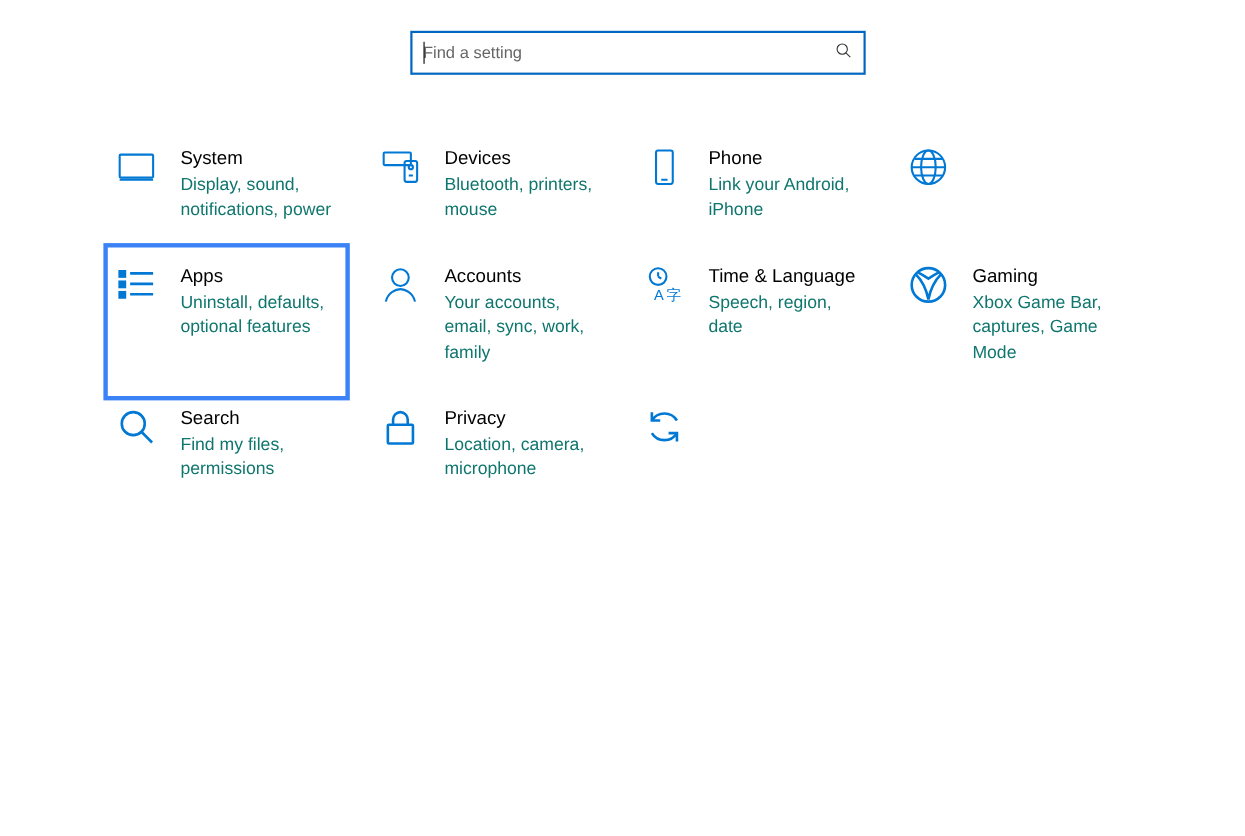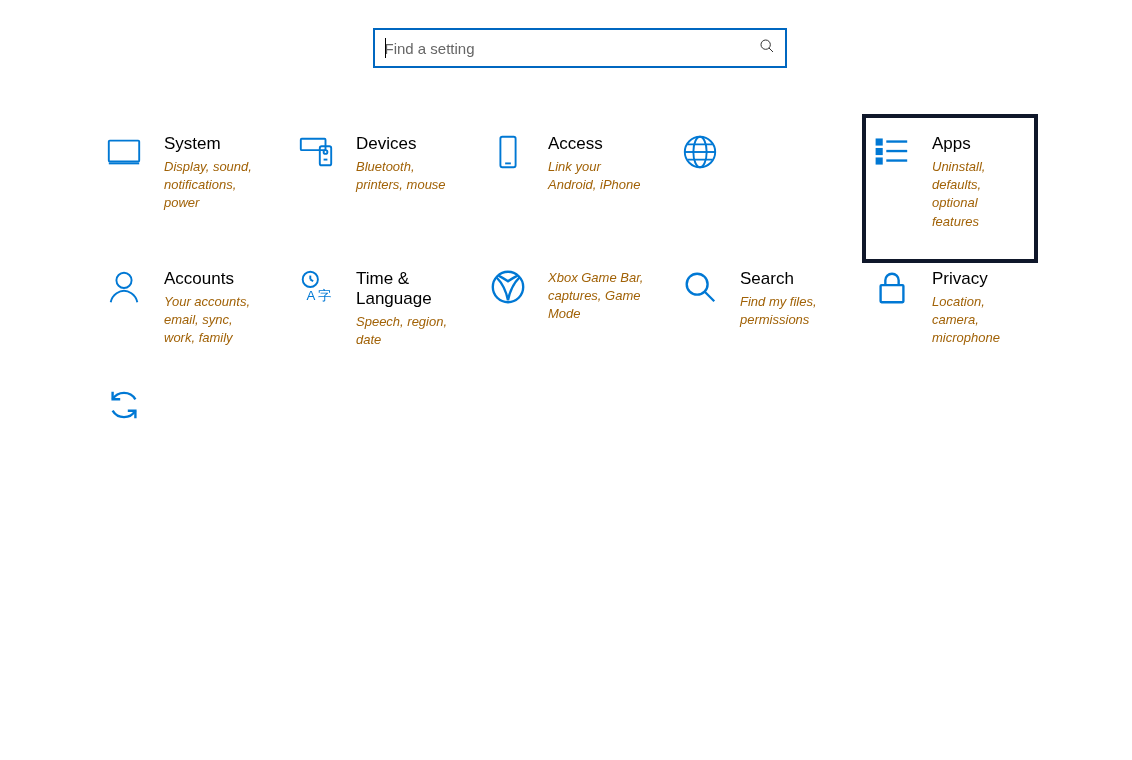--- a/index.html
+++ b/index.html
@@ -39,36 +39,36 @@
     .cursor {
       position: absolute;
       left: 10px;
       width: 1px;
       height: 20px;
       background: #000;
     }
     .search-icon-wrap { color: #333; }
     .grid {
       display: grid;
-      grid-template-columns: repeat(5, 1fr);
+      grid-template-columns: repeat(4, 1fr);
       column-gap: 0;
       row-gap: 58px;
       padding: 0 100px 0 100px;
       gap: 28px;
     }
     .tile {
       display: flex;
       align-items: flex-start;
       gap: 20px;
       cursor: pointer;
       padding: 4px 4px;
       position: relative;
     }
     .tile.highlighted {
-      border: 4px solid #0f172a;
+      border: 4px solid #3b82f6;
       padding: 14px 6px 28px 6px;
       margin: -14px -6px -28px -6px;
     }
     .tile-icon {
       width: 40px;
       height: 40px;
       flex-shrink: 0;
       color: #0078d4;
       display: flex;
       align-items: center;
@@ -76,24 +76,23 @@
     }
     .tile-icon svg { width: 38px; height: 38px; }
     .tile-text { padding-top: 2px; max-width: 210px; }
     .tile-title {
       font-size: 17px;
       color: #000;
       font-weight: 400;
       margin-bottom: 4px;
     }
     .tile-sub {
-      font-size: 13px;
-      color: #a16207;
+      font-size: 16px;
+      color: #0f766e;
       line-height: 1.4;
-      font-style: italic;
     }
   </style>
 </head>
 <body>
 
 <div class="search-wrap">
   <div class="search-box">
     <span class="cursor"></span>
     <input class="search-input" type="text" placeholder="Find a setting" style="">
     <span class="search-icon-wrap">
@@ -138,21 +137,21 @@
   </div>
 
   <div class="tile">
     <div class="tile-icon">
       <svg viewBox="0 0 40 40" fill="none" stroke="currentColor" stroke-width="2">
         <rect x="12" y="4" width="16" height="32" rx="2"></rect>
         <line x1="17" y1="32" x2="23" y2="32"></line>
       </svg>
     </div>
     <div class="tile-text">
-      <div class="tile-title">Access</div>
+      <div class="tile-title">Phone</div>
       <div class="tile-sub">Link your Android, iPhone</div>
     </div>
   </div>
 
   <div class="tile">
     <div class="tile-icon">
       <svg viewBox="0 0 40 40" fill="none" stroke="currentColor" stroke-width="2">
         <circle cx="20" cy="20" r="16"></circle>
         <ellipse cx="20" cy="20" rx="7" ry="16"></ellipse>
         <line x1="4" y1="20" x2="36" y2="20"></line>
@@ -210,20 +209,21 @@
 
   <div class="tile">
     <div class="tile-icon">
       <svg viewBox="0 0 40 40" fill="none" stroke="currentColor" stroke-width="2.5">
         <circle cx="20" cy="20" r="16"></circle>
         <path d="M8 10 C14 16 18 24 20 34 C22 24 26 16 32 10"></path>
         <path d="M10 8 C14 10 20 14 20 14 C20 14 26 10 30 8"></path>
       </svg>
     </div>
     <div class="tile-text">
+      <div class="tile-title">Gaming</div>
       <div class="tile-sub">Xbox Game Bar, captures, Game Mode</div>
     </div>
   </div>
 
 
   <div class="tile">
     <div class="tile-icon">
       <svg viewBox="0 0 40 40" fill="none" stroke="currentColor" stroke-width="2.5">
         <circle cx="17" cy="17" r="11"></circle>
         <line x1="25" y1="25" x2="35" y2="35"></line>

